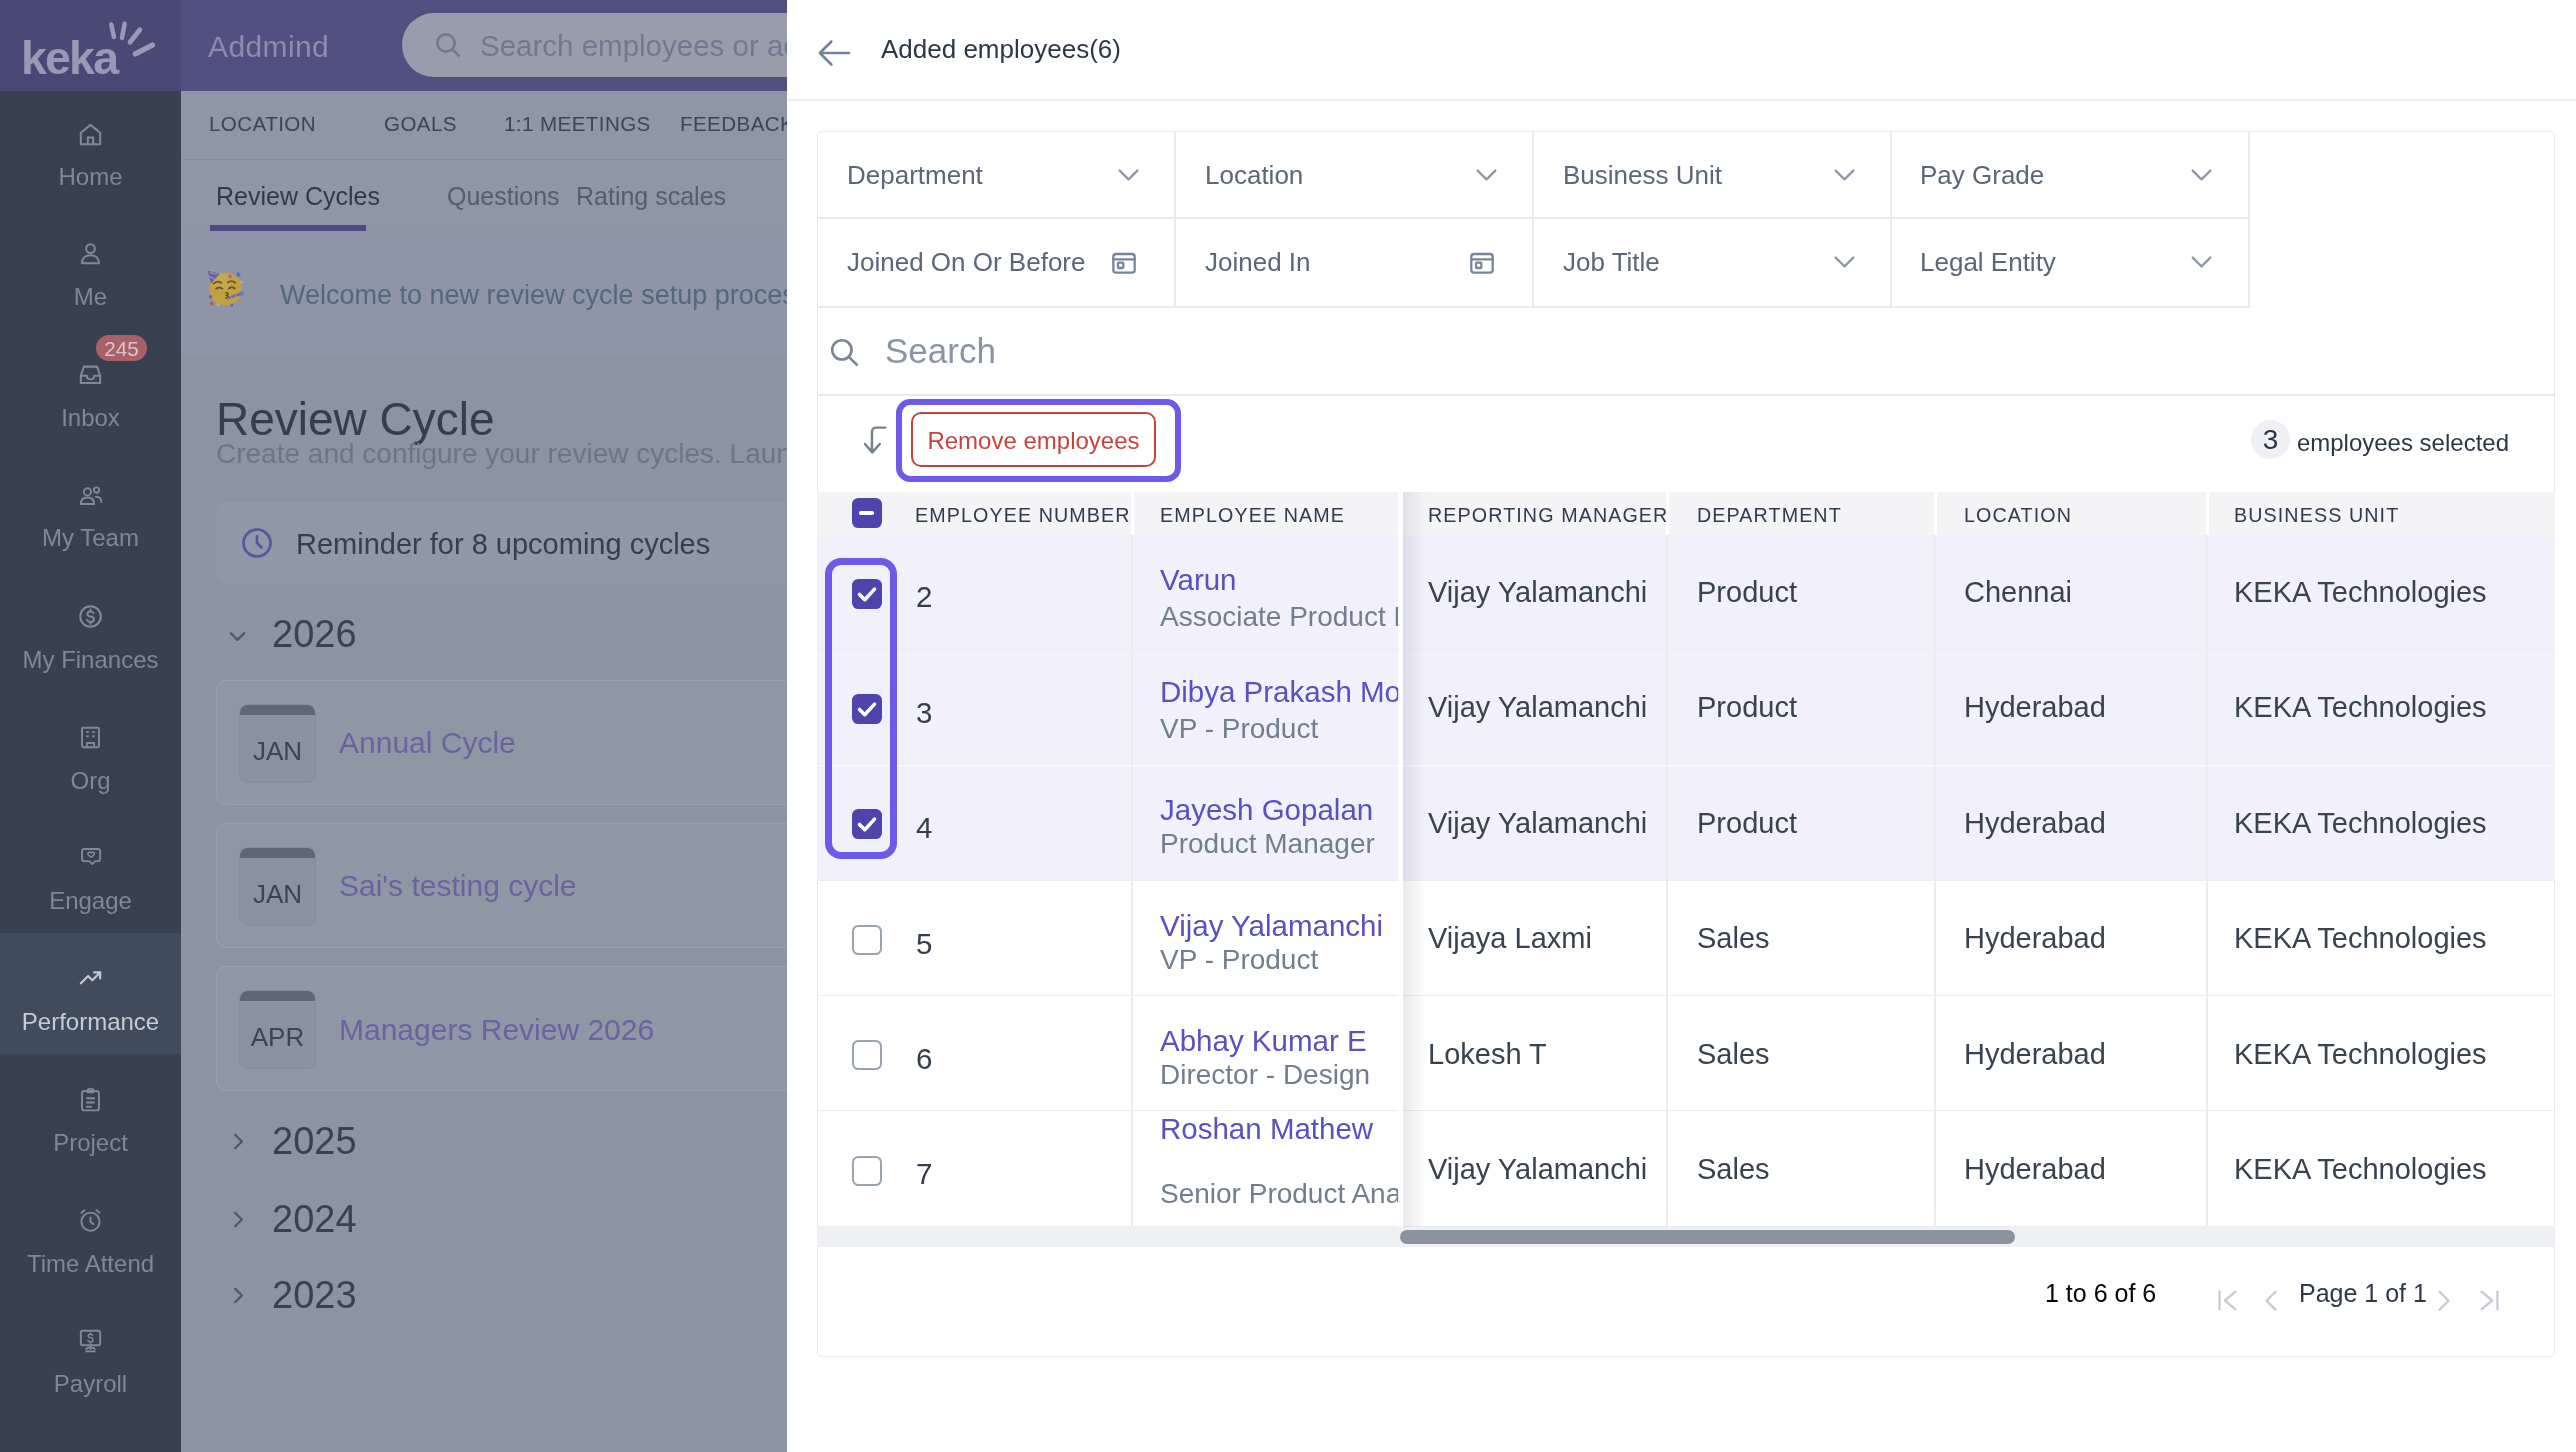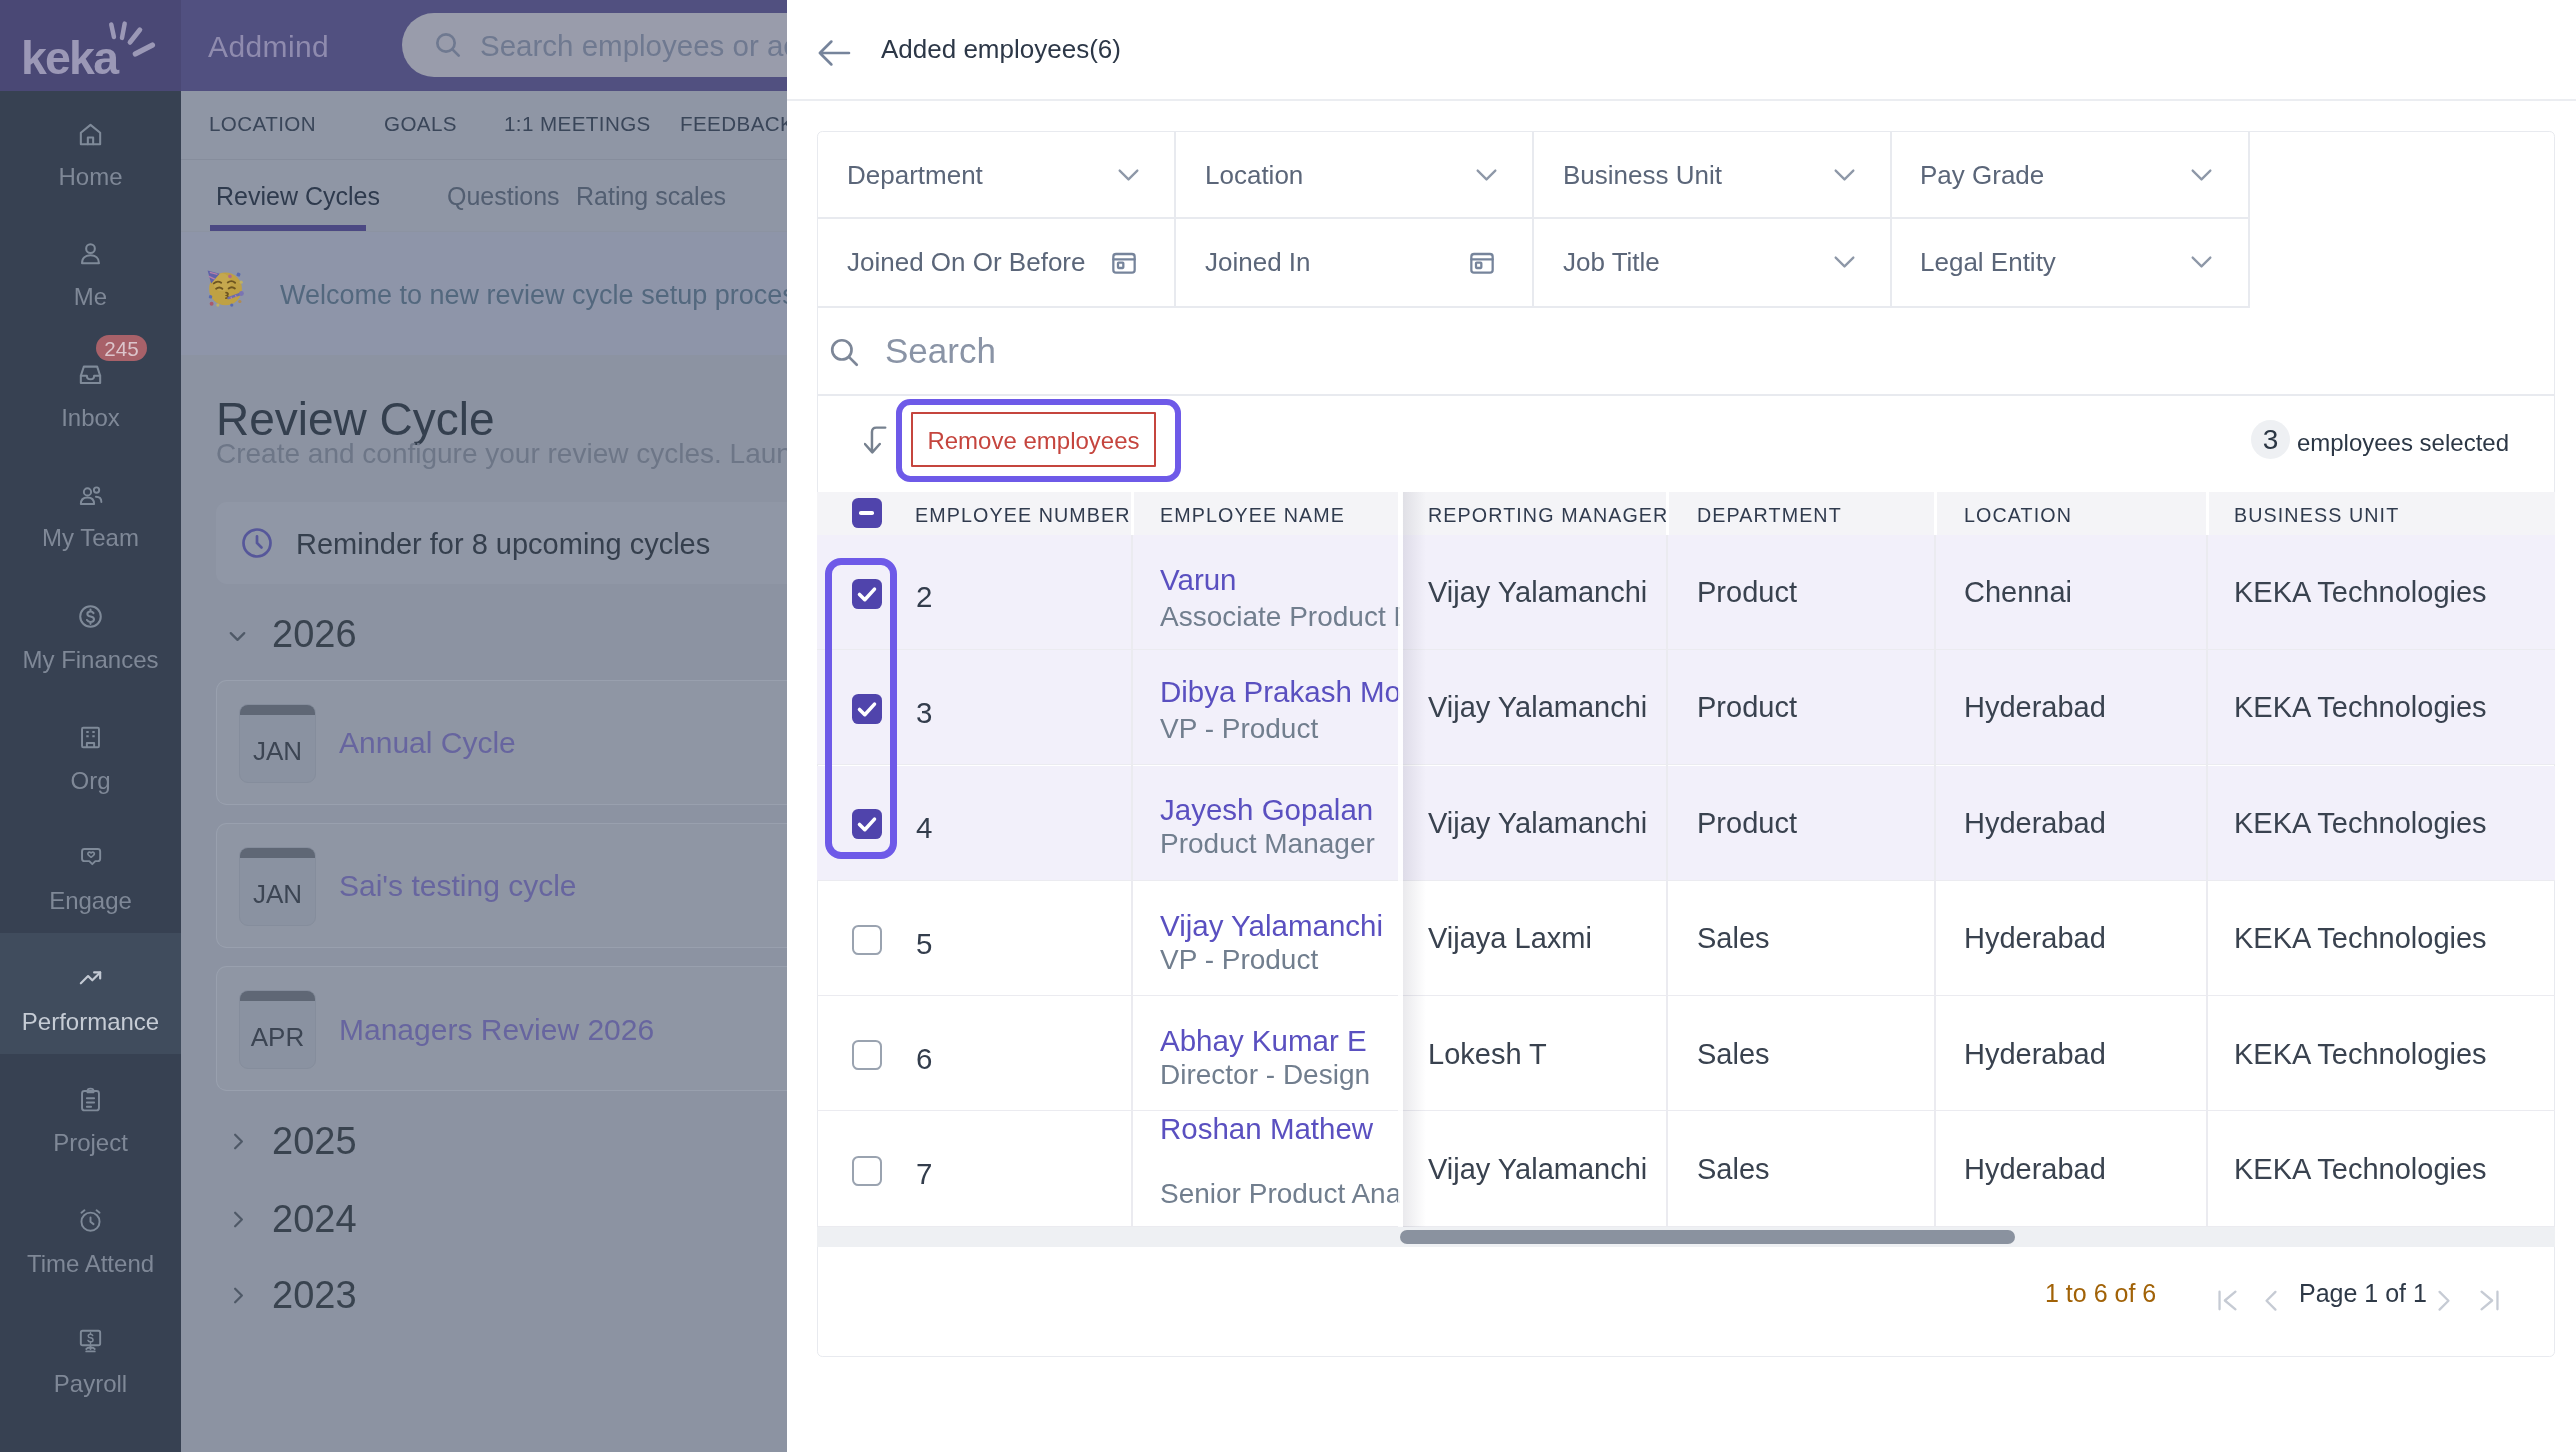--- a/index.html
+++ b/index.html
@@ -41,21 +41,21 @@
 .fcol{top:131px;width:1.8px;height:176px;background:#e8eaef}
 .frow{left:817px;top:217px;width:1433px;height:1.8px;background:#e8eaef}
 #fbot{left:817px;top:306px;width:1433px;height:1.8px;background:#e8eaef}
 #sbot{left:817px;top:394px;width:1738px;height:1.8px;background:#e8eaef}
 .flabel{font-size:26px;color:#5b6679}
 .frow1{top:131px;height:86px;line-height:88px}
 .frow2{top:218px;height:88px;line-height:89px}
 #searchph{left:885px;top:306px;height:75px;line-height:90px;font-size:35px;color:#8a94a6}
 
 #annot1{left:896px;top:399px;width:285px;height:83px;border:6.3px solid #6e5ae8;border-radius:14.3px}
-#rembtn{left:911px;top:412px;width:245px;height:55px;border:2.2px solid #c5453e;border-radius:1px;color:#c5453e;font-size:24px;text-align:center;line-height:54px;white-space:nowrap}
+#rembtn{left:911px;top:412px;width:245px;height:55px;border:2.2px solid #c5453e;border-radius:10px;color:#c5453e;font-size:24px;text-align:center;line-height:54px;white-space:nowrap}
 #selbadge{left:2251px;top:420px;width:39px;height:39px;border-radius:19.7px;background:#eef0f3;color:#2c3745;font-size:28px;font-weight:500;text-align:center;line-height:40px}
 #seltext{right:67px;top:394px;height:97px;line-height:97px;font-size:24px;color:#2c3745}
 
 #thead{left:817px;top:492px;width:1738px;height:43px;background:#f4f4f7}
 .th{top:492px;height:43px;line-height:46px;font-size:19.7px;letter-spacing:1.1px;color:#303b4e;font-weight:500}
 .row{left:817px;width:1738px;height:115px}
 .rowsel{background:#f2f0fa}
 .rborder{border-bottom:1.8px solid #ebebf0}
 .cb{left:852px;width:30px;height:30px;border-radius:6.3px}
 .cbon{background:#5044ac}
@@ -64,21 +64,21 @@
 .nm{left:1160px;font-size:29.5px;color:#5a50c0}
 .sub{left:1160px;font-size:28px;color:#717e8e}
 .cell{font-size:29px;color:#39424f}
 .vline{top:492px;width:1.8px;height:735px;background:#ebebf0}
 .vlineh{top:492px;width:2.7px;height:43px;background:#fff}
 #fixshadow{left:1403px;top:492px;width:23px;height:735px;background:linear-gradient(to right,rgba(62,60,90,0.11),rgba(62,60,90,0))}
 #annot2{left:825px;top:558px;width:72px;height:301px;border:7.2px solid #6e5ae8;border-radius:16px}
 
 #strack{left:817px;top:1227px;width:1738px;height:19.7px;background:#eef0f3}
 #sthumb{left:1400px;top:1230px;width:615px;height:14.3px;border-radius:7.2px;background:#8a929f}
-#pag1{left:2045px;top:1240px;height:107px;line-height:107px;font-size:25px;color:#a16207}
+#pag1{left:2045px;top:1240px;height:107px;line-height:107px;font-size:25px;color:#000000}
 #pag2{left:2299px;top:1240px;height:107px;line-height:107px;font-size:25px;color:#2e3947}
 </style>
 </head>
 <body>
 
 <div class="abs" id="topbar"></div>
 <div class="abs" id="logoarea"></div>
 <div class="abs" id="addmind">Addmind</div>
 <div class="abs" id="searchpill"></div>
 <div class="abs" id="pilltext">Search employees or actions (Ex: A</div>

